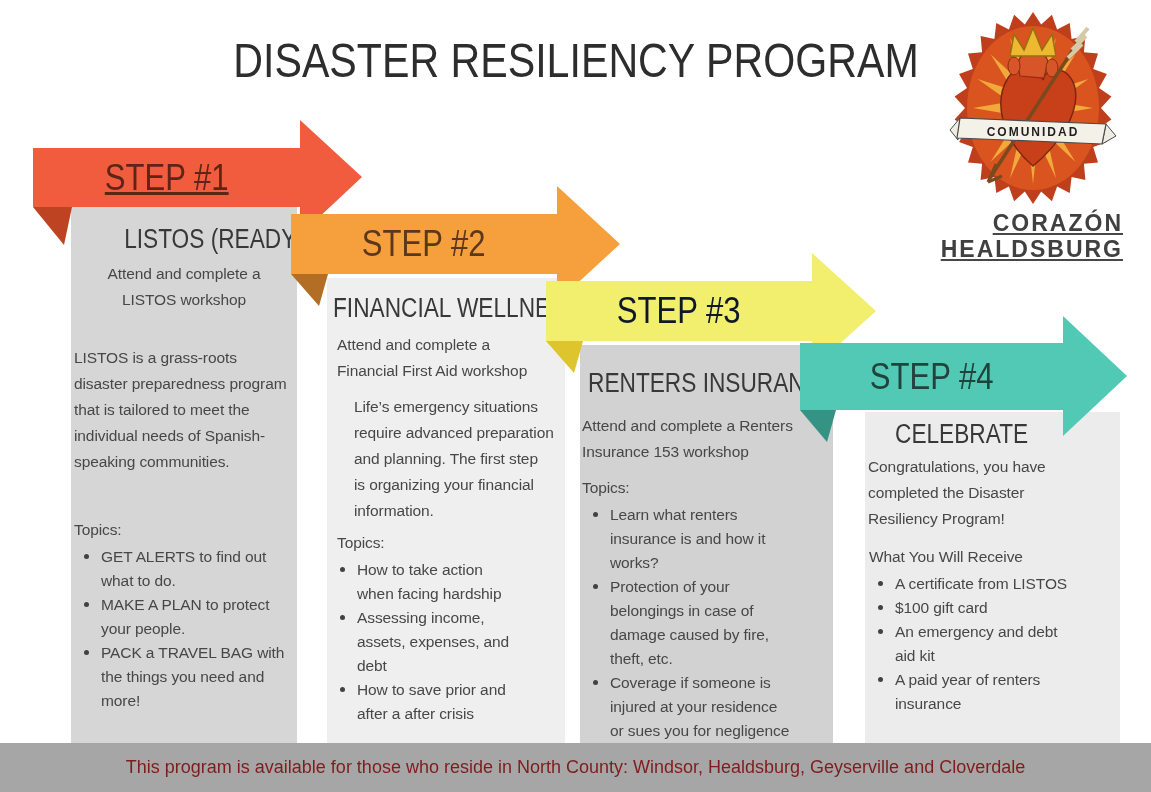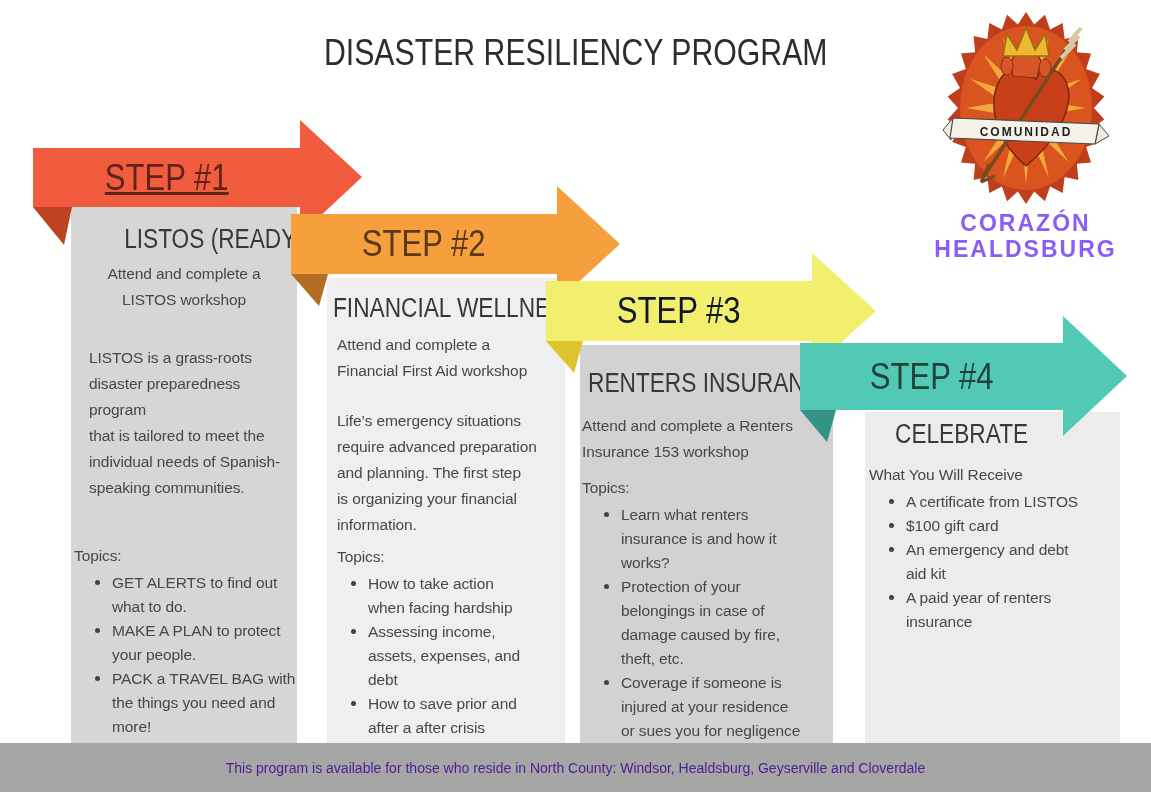--- a/index.html
+++ b/index.html
@@ -2,21 +2,21 @@
 <html><head>
 <meta charset="utf-8">
 <style>
   html,body { margin:0; padding:0; background:#ffffff; }
   .canvas {
     position:relative; width:1151px; height:792px; background:#ffffff;
     font-family:"Liberation Sans", sans-serif; overflow:hidden; color:#474747;
   }
   .title {
     position:absolute; top:32px; left:0; width:1151px; text-align:center;
-    font-size:36px; color:#2d2d2d; font-weight:400;
+    font-size:49px; color:#2d2d2d; font-weight:400;
   }
   .cond { display:inline-block; transform:scaleX(0.84); white-space:nowrap; }
   .cond.left { transform-origin:left center; }
   .cond.center { transform-origin:center center; }
 
   .arrow-layer { position:absolute; left:0; top:0; pointer-events:none; }
 
   .step-label {
     position:absolute; display:flex; align-items:center; justify-content:center;
     font-size:37px; font-weight:400;
@@ -38,46 +38,46 @@
   .col-3 .heading-wrap { padding-left:8px; }
   .col-4 .heading-wrap { padding-left:30px; }
 
   .sub, .body, .list-title {
     font-size:15.5px; line-height:26px; color:#474747; white-space:pre-line;
     letter-spacing:-0.1px;
   }
   .col-1 .sub  { margin-top:6px; text-align:center; }
   .col-2 .sub  { margin-top:8px;  padding-left:10px; }
   .col-3 .sub  { margin-top:14px; padding-left:2px; }
-  .col-1 .body { margin-top:32px; padding-left:18px;  padding-right:2px; }
-  .col-2 .body { margin-top:24px; padding-left:10px; }
+  .col-1 .body { margin-top:32px; padding-left:3px;  padding-right:2px; }
+  .col-2 .body { margin-top:10px; padding-left:27px; }
   .col-4 .body { margin-top:4px;  padding-left:3px; }
   .col-1 .list-title { margin-top:42px; padding-left:3px; }
   .col-2 .list-title { margin-top:6px;  padding-left:10px; }
   .col-3 .list-title { margin-top:10px; padding-left:2px; }
   .col-4 .list-title { margin-top:12px; padding-left:4px; }
 
   .bullets { margin-top:2px; }
-  .bullet-row { display:flex; padding-left:24px; }
+  .bullet-row { display:flex; padding-left:13px; }
   .bullet-dot {
     flex:none; width:5px; height:5px; border-radius:50%;
     background:#424242; margin:9px 12px 0 0;
   }
   .bullet-text {
     font-size:15.5px; line-height:24px; color:#474747; white-space:pre-line;
     letter-spacing:-0.1px;
   }
 
-  .logo { position:absolute; left:928px; top:6px; width:195px; text-align:center; }
-  .logo-name { font-weight:bold; color:#8b5cf6; font-size:23px; letter-spacing:2px; line-height:26px; }
+  .logo { position:absolute; left:928px; top:6px; width:195px; text-align:right;text-decoration:underline; }
+  .logo-name { font-weight:bold; color:#404040; font-size:23px; letter-spacing:2px; line-height:26px; }
 
   .footer {
     position:absolute; left:0; top:743px; width:1151px; height:49px;
     display:flex; align-items:center; justify-content:center;
-    font-size:14px; color:#4c1d95;
+    font-size:18px; color:#7f1d1d;
   }
 </style>
 </head>
 <body>
 
 <div class="canvas">
 
   <div class="title">
     <span class="cond center">DISASTER RESILIENCY PROGRAM</span>
   </div>
@@ -173,20 +173,23 @@
 injured at your residence
 or sues you for negligence</span>
       </div>
     </div>
   </div>
 
   <div class="col col-4" style="background: rgb(236, 236, 236);">
     <div class="heading-wrap">
       <span class="heading cond left">CELEBRATE</span>
     </div>
+    <div class="body">Congratulations, you have
+completed the Disaster
+Resiliency Program!</div>
     <div class="list-title">What You Will Receive</div>
     <div class="bullets">
       <div class="bullet-row">
         <span class="bullet-dot"></span>
         <span class="bullet-text">A certificate from LISTOS</span>
       </div>
       <div class="bullet-row">
         <span class="bullet-dot"></span>
         <span class="bullet-text">$100 gift card</span>
       </div>

